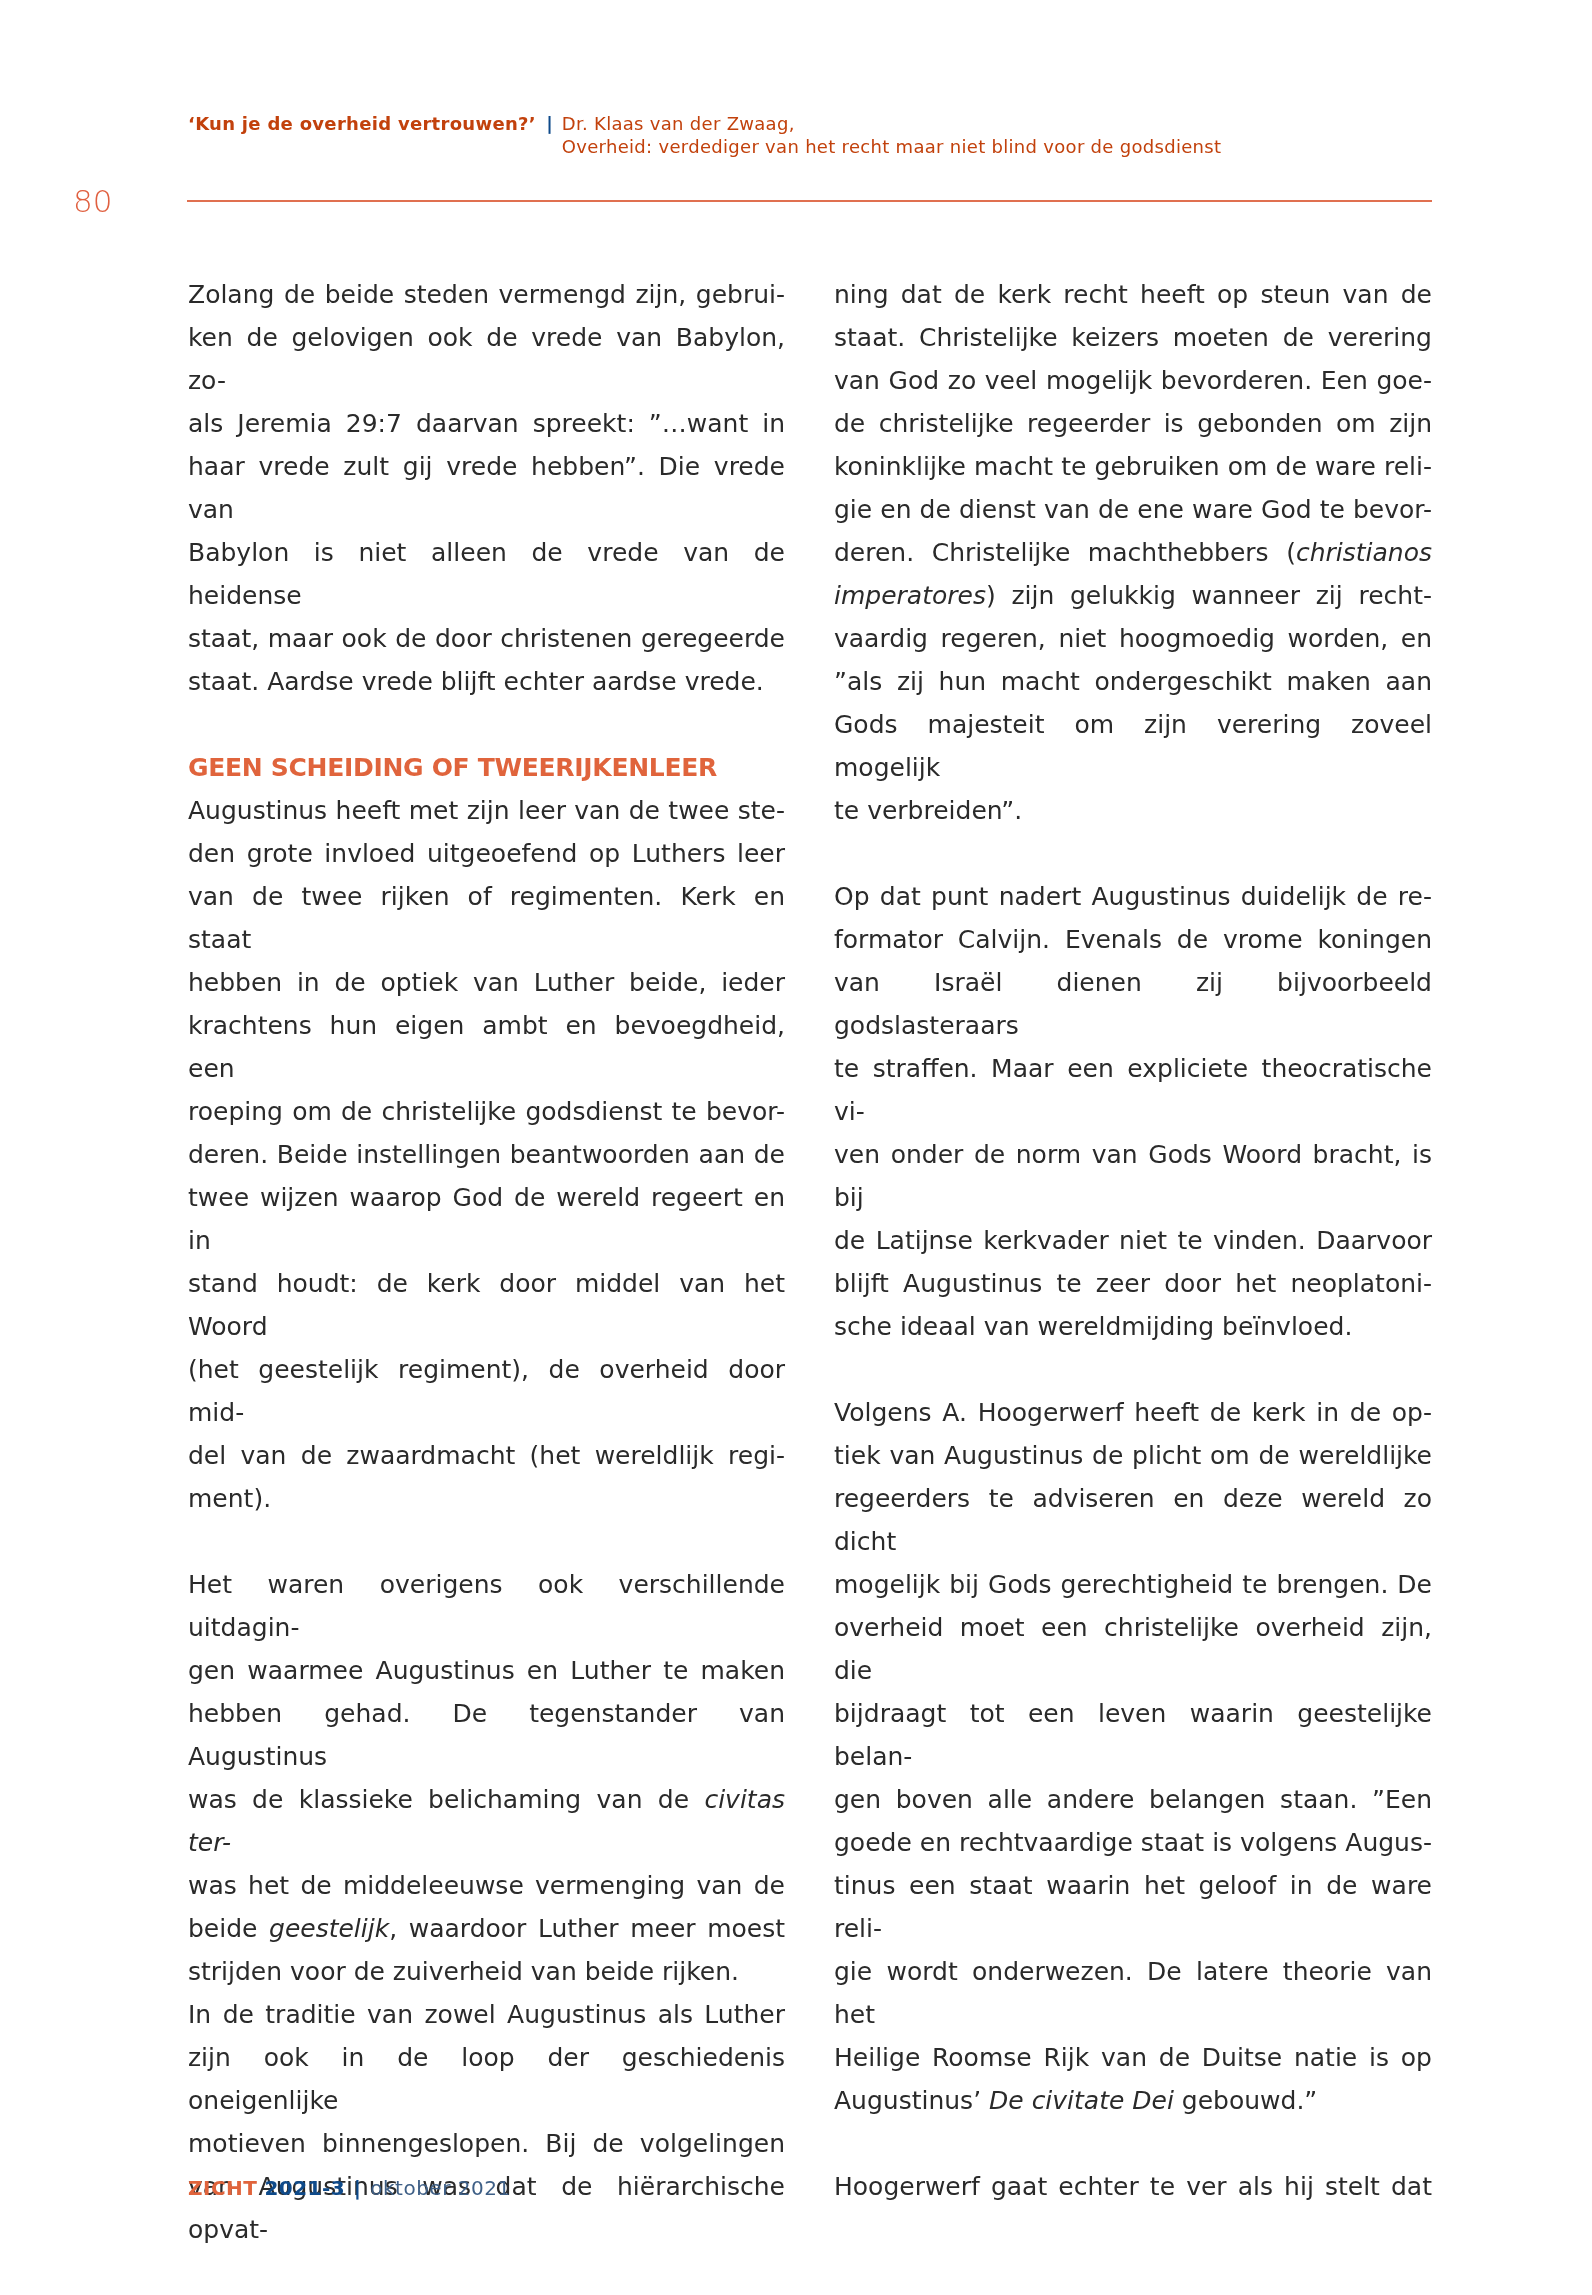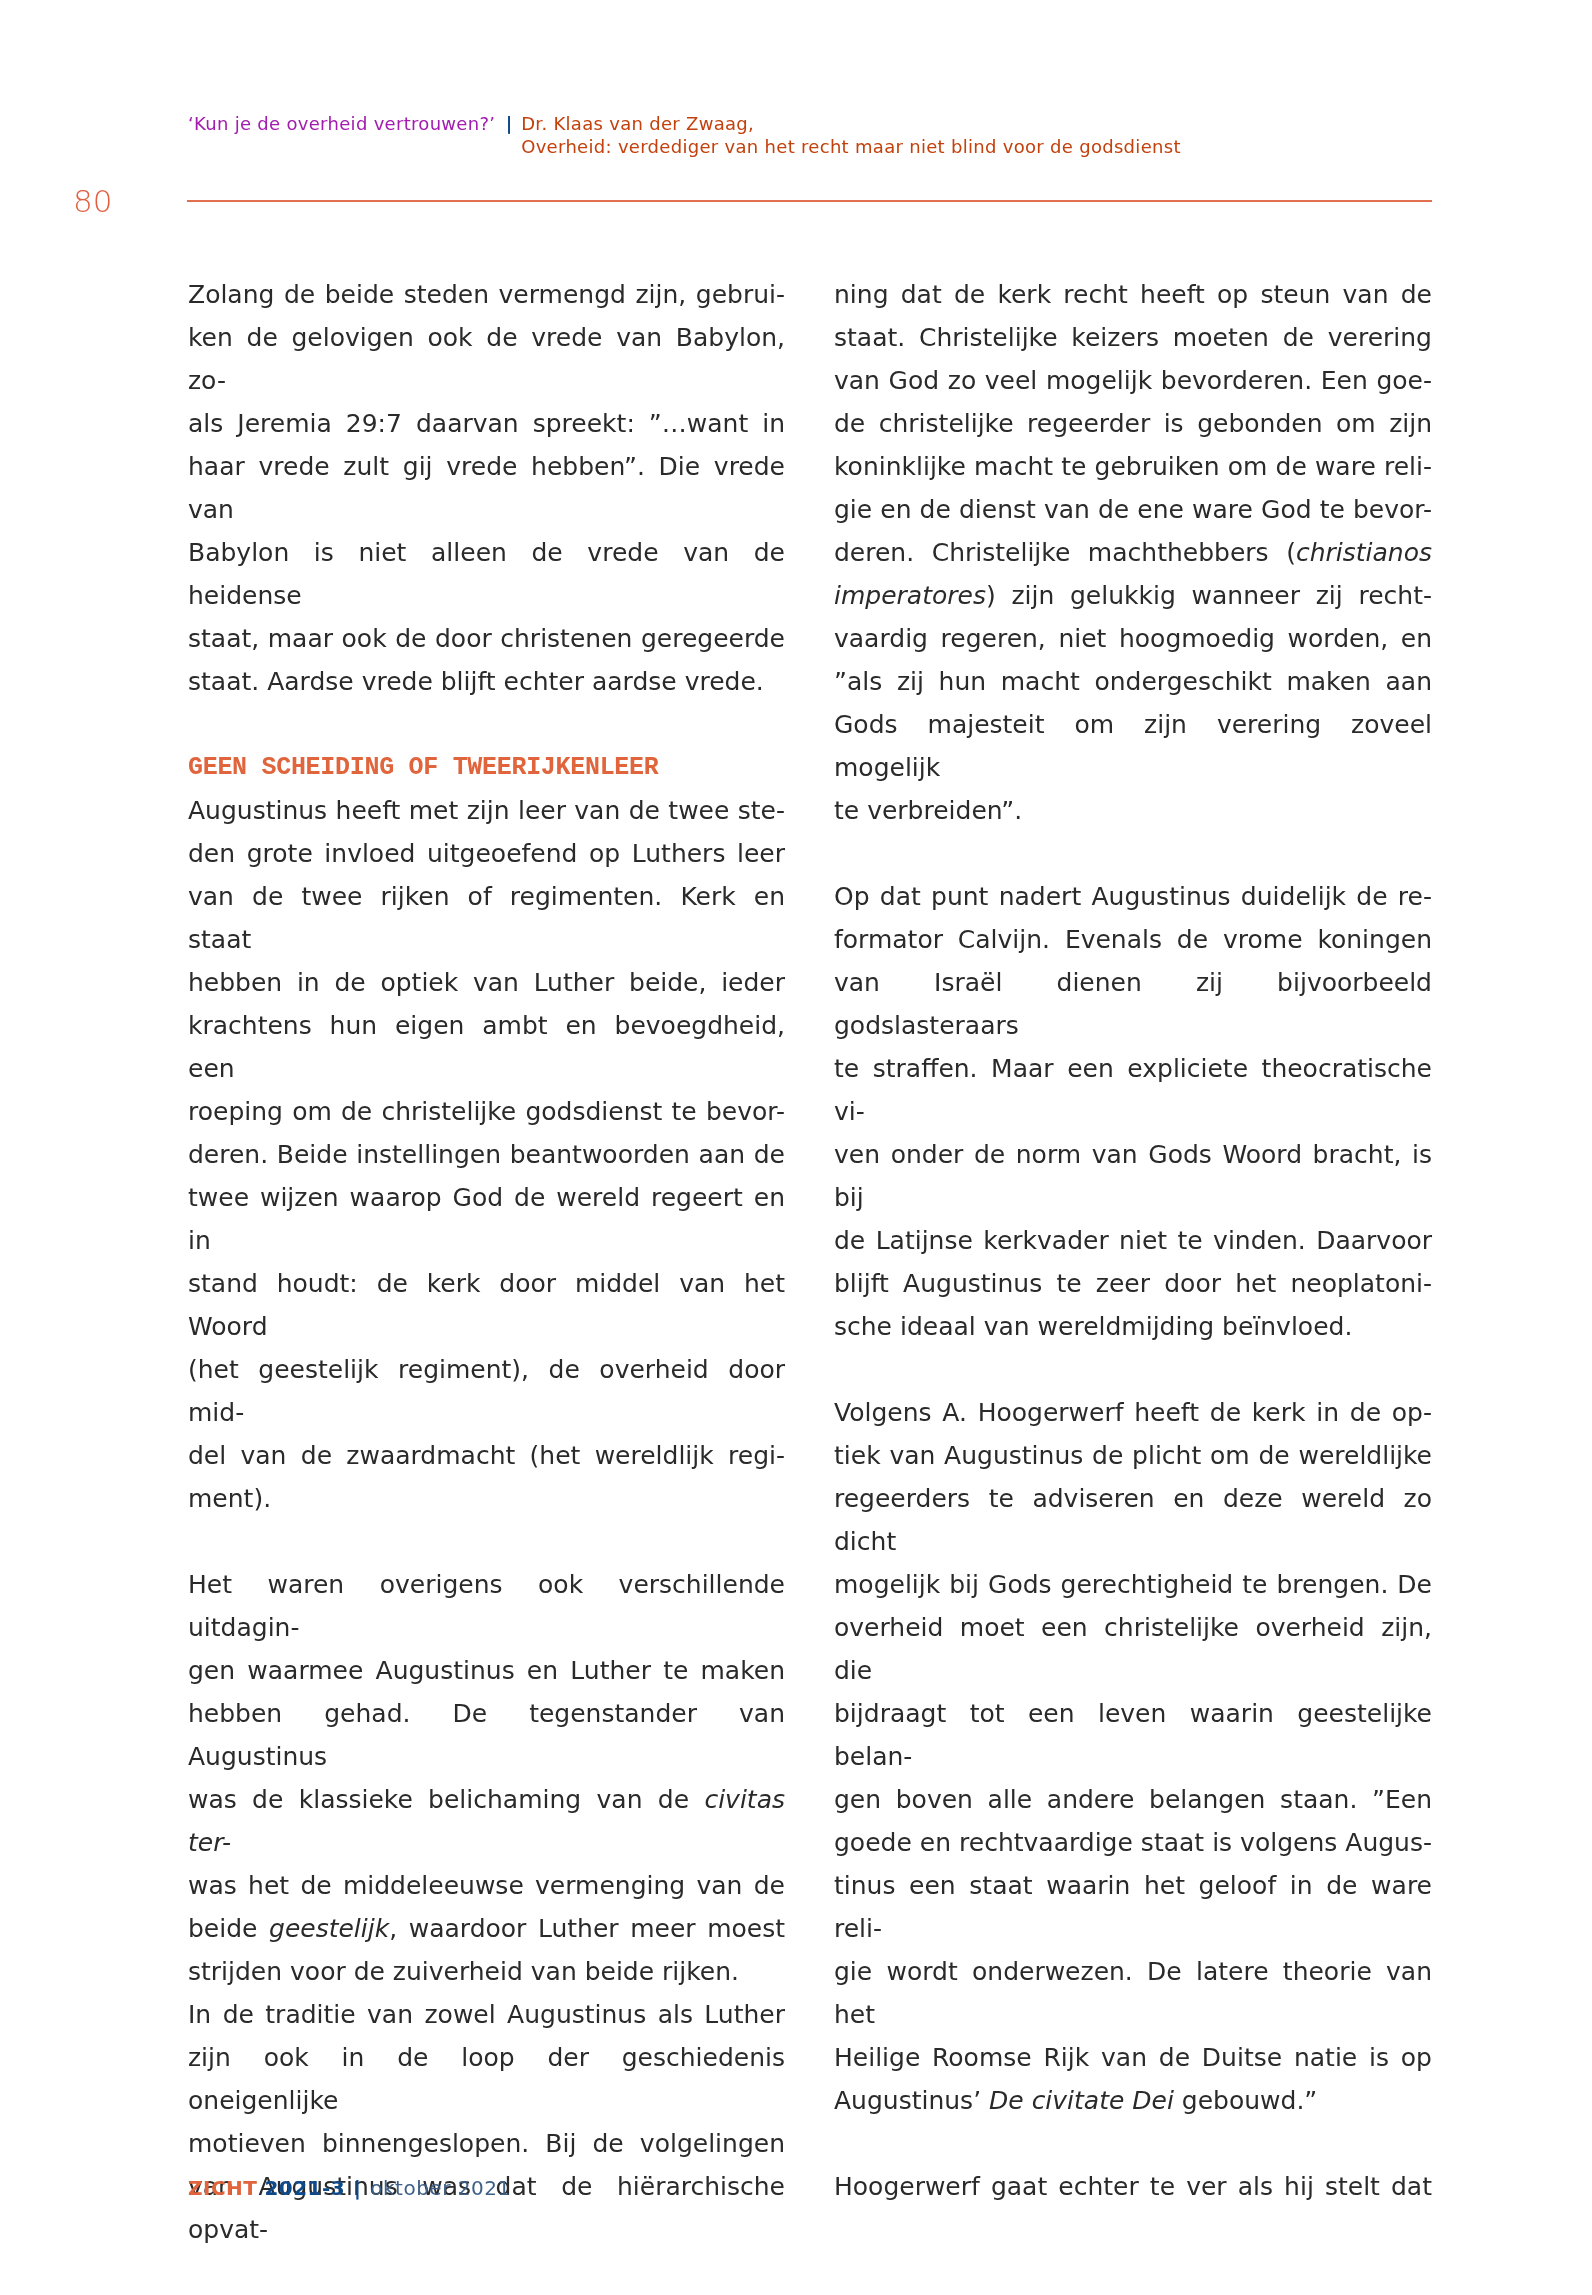--- a/index.html
+++ b/index.html
@@ -1,28 +1,28 @@
 <!DOCTYPE html>
 <html style="font-size:14px"><head>
 <meta charset="utf-8">
 <style>
   html, body { margin: 0; padding: 0; background: #ffffff; }
   body { width: 1592px; height: 2295px; position: relative; overflow: hidden; font-family: "DejaVu Sans", sans-serif; color: #2a2a2a; }
   .running-head { position: absolute; left: 188px; top: 112px; font-size: 18px; line-height: 23px; white-space: nowrap; letter-spacing: 0.3px; }
-  .running-head .title { color: #a21caf; font-weight: normal; }
+  .running-head .title { color: #c2410c; font-weight: bold; }
   .running-head .sep { color: #0e4a8a; font-weight: bold; margin: 0 8.6px 0 10.4px; }
   .running-head .author-block { display: inline-block; vertical-align: top; color: #c2410c; }
   .page-number { position: absolute; left: 73px; top: 183px; font-size: 31px; color: #e06040; font-family: "DejaVu Sans", sans-serif; font-weight: 300; text-align: center; }
   .rule { position: absolute; left: 187px; top: 200px; width: 1245px; height: 1.7px; background: #e07050; }
   .col { position: absolute; top: 273px; font-size: 25px; line-height: 43px; text-align: justify; hyphens: manual; }
   .col-left { left: 188px; width: 597px; }
   .col-right { left: 834px; width: 598px; }
   .col p { margin: 0; }
   .col p.gap { margin-top: 43px; }
-  .col h2 { margin: 43px 0 0 0; font-size: 25px; line-height: 43px; color: #e0643c; font-weight: bold; letter-spacing: -0.3px; font-family: Liberation Mono, monospace; }
+  .col h2 { margin: 43px 0 0 0; font-size: 25px; line-height: 43px; color: #e0643c; font-weight: bold; letter-spacing: -0.3px; }
   .line { display: block; text-align-last: justify; }
   .line.last { text-align-last: left; }
   .footer { position: absolute; left: 188px; top: 2176px; font-size: 20px; letter-spacing: 0.5px; white-space: nowrap; }
   .footer .brand { color: #e0643c; font-weight: bold; }
   .footer .issue { color: #0e4a8a; font-weight: bold; }
   .footer .sep { color: #0e4a8a; font-weight: bold; margin: 0 8.6px; }
   .footer .date { color: #3e5f86; }
 </style>
 </head>
 <body>

